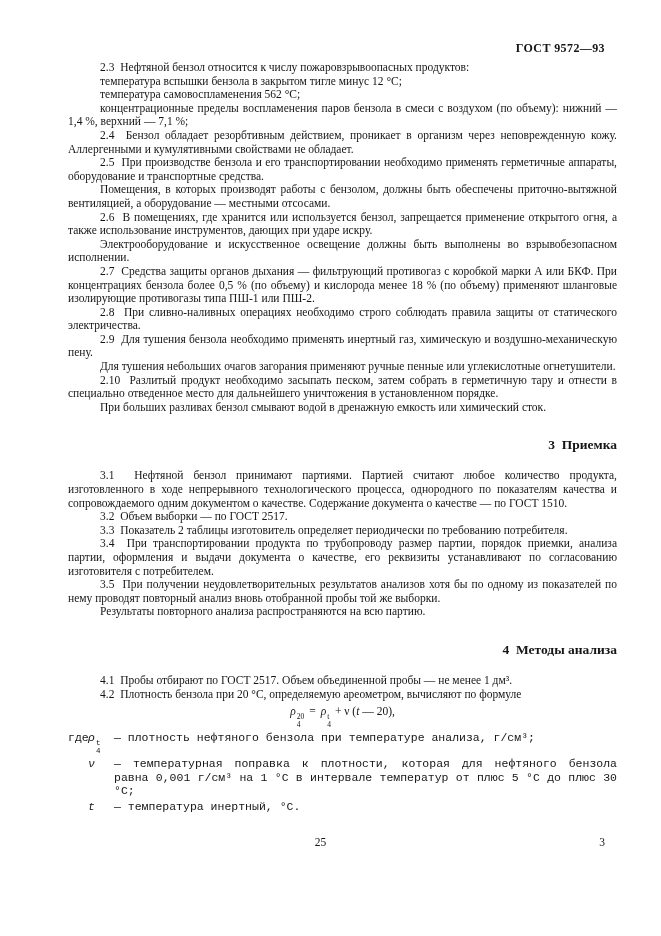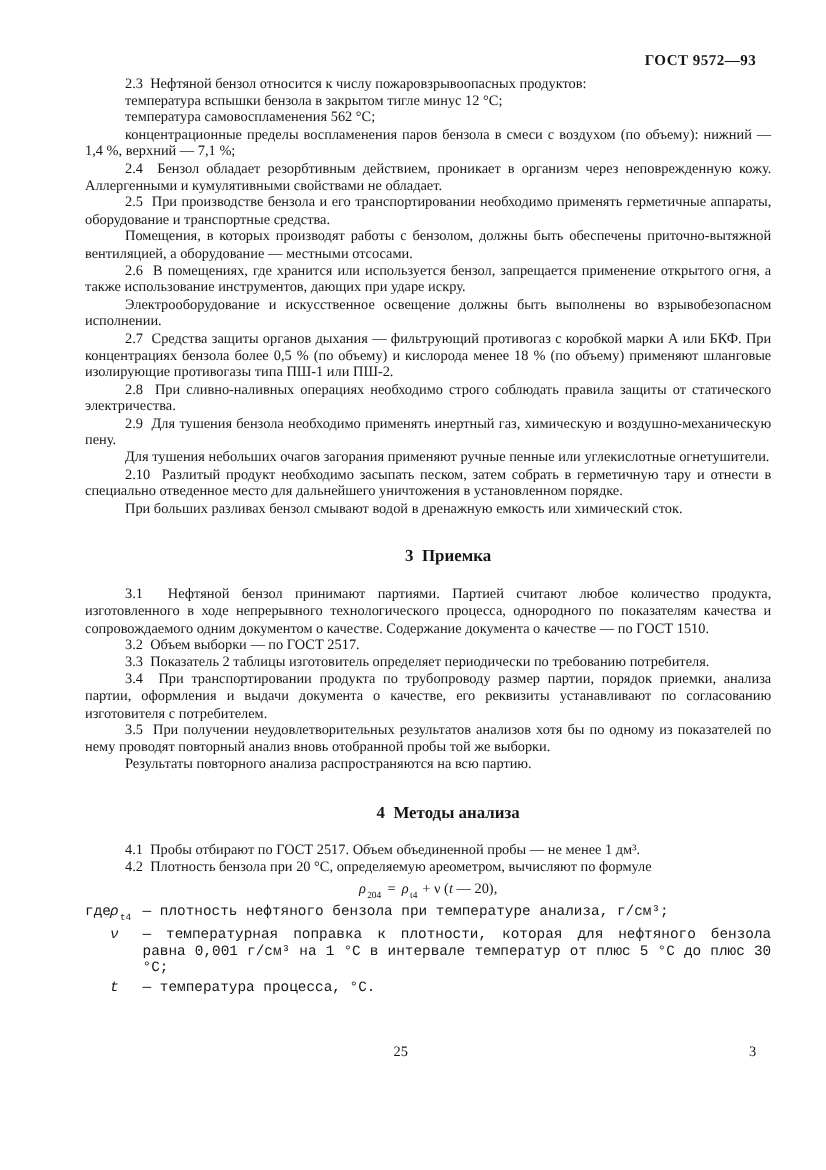--- a/index.html
+++ b/index.html
@@ -11,28 +11,28 @@
     position:absolute; top:41px; left:56px; width:549px;
     text-align:right; font-weight:bold; font-size:12px; letter-spacing:0.4px;
   }
   .content {
     position:absolute; top:61px; left:68px; width:549px;
     font-size:11.5px; line-height:13.6px; text-align:justify;
   }
   .para { margin:0; text-indent:32px; }
   .heading {
     font-size:13.5px; line-height:17px; font-weight:bold;
-    margin:22px 0 16px 32px; text-align:center;
+    margin:22px 0 16px 32px; text-align:right;
   }
   .formula { text-align:center; margin:4px 0 3px 0; white-space:nowrap; }
   .fvar, .fvar-i { font-style:italic; }
   .feq { margin:0 5px; }
   .ftail-pre { margin-left:4px; }
   .supsub {
-    display:inline-flex; flex-direction:row; align-items:flex-start;
+    display:inline-flex; flex-direction:column; align-items:flex-start;
     font-size:7.5px; line-height:7.5px; vertical-align:-4px; font-style:normal;
     margin-left:1px;
   }
   .defs { margin-top:0;font-family:Liberation Mono, monospace; }
   .def-row { display:flex; align-items:flex-start; margin-bottom:2px; }
   .def-where { width:20px; flex:none; }
   .def-symbol { width:26px; flex:none; font-style:italic; }
   .def-text { flex:1; text-align:justify; }
   .footer-center {
     position:absolute; top:836px; left:46px; width:549px;
@@ -106,21 +106,21 @@
           <span class="def-text">— плотность нефтяного бензола при температуре анализа, г/см³;</span>
         </div>
         <div class="def-row">
           <span class="def-where"></span>
           <span class="def-symbol">ν</span>
           <span class="def-text">— температурная поправка к плотности, которая для нефтяного бензола равна 0,001 г/см³ на 1 °С в интервале температур от плюс 5 °С до плюс 30 °С;</span>
         </div>
         <div class="def-row">
           <span class="def-where"></span>
           <span class="def-symbol">t</span>
-          <span class="def-text">— температура процесса, °С.</span>
+          <span class="def-text">— температура инертный, °С.</span>
         </div>
       </div>
     </section>
 
   </main>
 
   <div class="footer-center">25</div>
   <div class="footer-right">3</div>
 
 </div>

